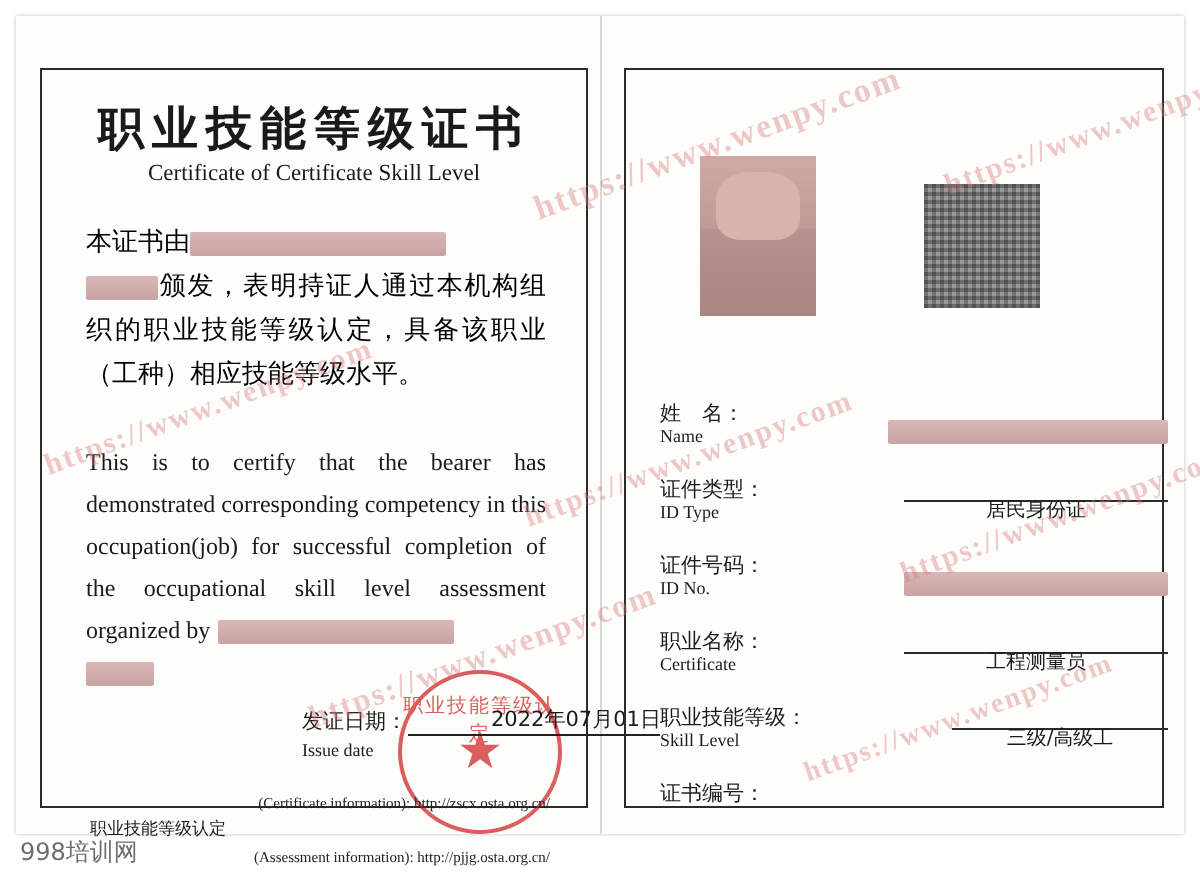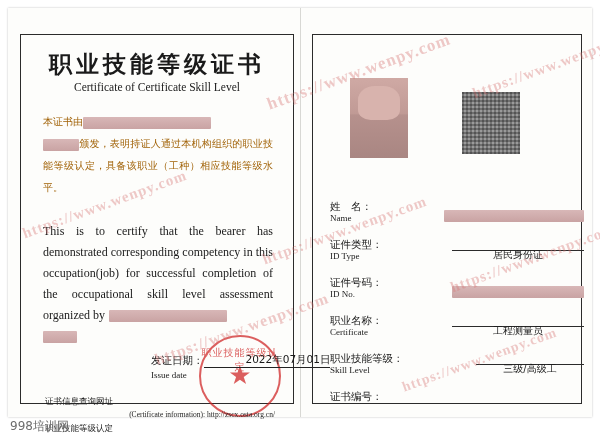--- a/index.html
+++ b/index.html
@@ -43,22 +43,22 @@
     font-family:"DejaVu Sans",sans-serif;
   }
   .title-en{
     position:absolute;left:0;right:0;top:46px;
     text-align:center;
     font-size:11.5px;color:#1a1a1a;
     font-family:"Liberation Serif",serif;
   }
   .body-cn{
     position:absolute;left:22px;right:20px;top:76px;
-    font-size:10px;line-height:22px;color:#a16207;
-    font-family:Liberation Serif, serif;
+    font-size:13px;line-height:22px;color:#000000;
+    font-family:Liberation Mono, monospace;
     text-align:justify;
   }
   .body-en{
     position:absolute;left:22px;right:20px;top:186px;
     font-size:12px;line-height:21px;color:#1a1a1a;
     font-family:"Liberation Serif",serif;
     text-align:justify;
   }
   .redact{
     display:inline-block;
@@ -208,21 +208,20 @@
     </div>
 
     <div class="issue-wrap">
       <div class="issue-line">
         <span>发证日期：</span><span class="ul">2022年07月01日</span>
       </div>
       <div class="issue-en">Issue date</div>
     </div>
 
     <div class="footer-left">
-      <div>证书信息查询网址</div>
       <div class="footer-en">(Certificate information): http://zscx.osta.org.cn/</div>
       <div style="margin-top:2px">职业技能等级认定</div>
       <div class="footer-en">(Assessment information): http://pjjg.osta.org.cn/</div>
     </div>
   </div>
 
   <div class="frame frame-right"></div>
 
   <div class="photo"></div>
   <div class="qr"></div>

